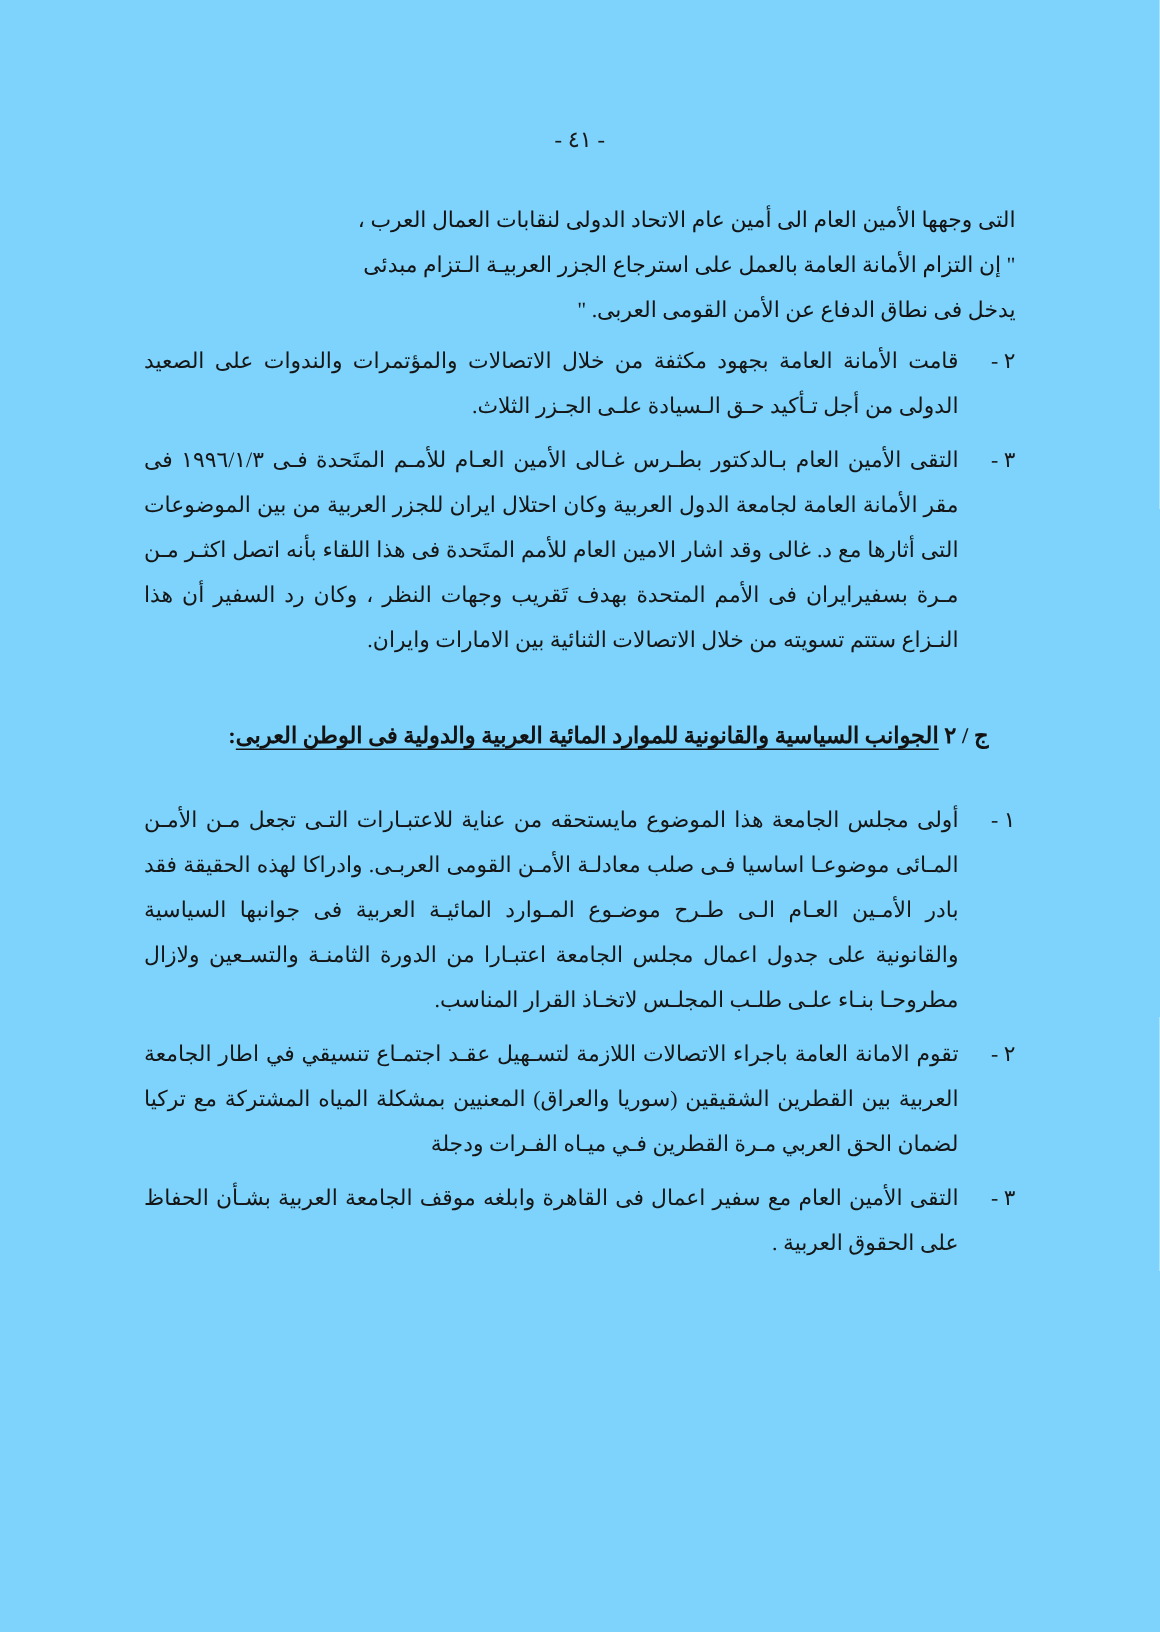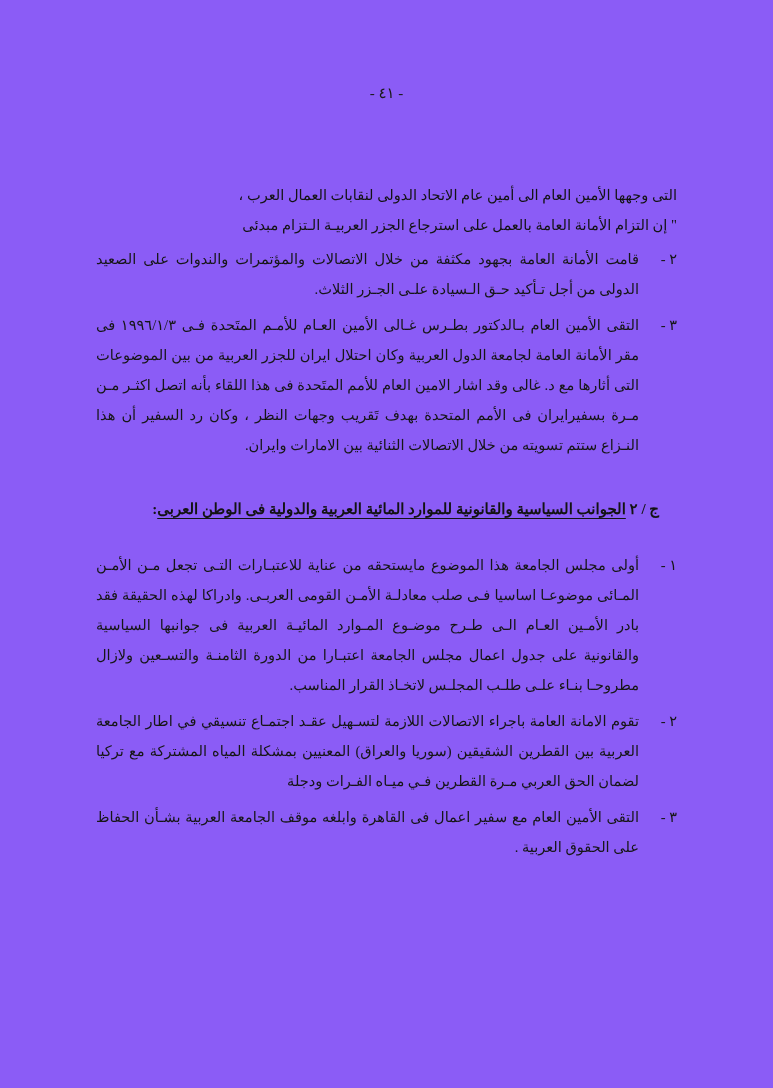--- a/index.html
+++ b/index.html
@@ -11,21 +11,21 @@
     width: 773px;
     height: 1088px;
     position: relative;
     font-family: "Liberation Serif", "DejaVu Serif", serif;
     color: #131313;
     overflow: hidden;
   }
   .page {
     position: absolute;
     inset: 0;
-    background: #8b5cf6;
+    background: #7dd3fc;
   }
   .page-number {
     position: absolute;
     top: 84px;
     left: 0;
     right: 0;
     text-align: center;
     font-size: 15px;
     letter-spacing: 2px;
     color: #1a1a1a;
@@ -59,21 +59,20 @@
     flex: 1 1 auto;
     font-size: 14.6px;
     line-height: 30px;
     text-align: justify;
     text-justify: inter-word;
     color: #161616;
     letter-spacing: 0px;
   }
   .intro {
     margin-bottom: 4px;
-    margin-top: 48px;
   }
   .quote-line {
     font-size: 14.6px;
     line-height: 30px;
     text-align: justify;
   }
   .section-head {
     margin-top: 34px;
     margin-bottom: 26px;
     font-size: 15px;
@@ -98,20 +97,21 @@
 
 <div class="page">
 
   <div class="page-number">- ٤١ -</div>
 
   <div class="content">
 
     <div class="intro">
       <div class="quote-line">التى وجهها الأمين العام الى أمين عام الاتحاد الدولى لنقابات العمال العرب ،</div>
       <div class="quote-line">" إن التزام الأمانة العامة بالعمل على استرجاع الجزر العربيـة الـتزام مبدئى</div>
+      <div class="quote-line">يدخل فى نطاق الدفاع عن الأمن القومى العربى. "</div>
     </div>
 
     <div class="para">
       <div class="marker">٢ -</div>
       <div class="ptext">قامت الأمانة العامة بجهود مكثفة من خلال الاتصالات والمؤتمرات والندوات على الصعيد الدولى من أجل  تـأكيد حـق الـسيادة علـى الجـزر الثلاث.</div>
     </div>
 
     <div class="para">
       <div class="marker">٣ -</div>
       <div class="ptext">التقى الأمين العام بـالدكتور بطـرس غـالى الأمين العـام للأمـم المتَحدة فـى ١٩٩٦/١/٣ فى مقر الأمانة العامة لجامعة الدول العربية وكان احتلال ايران للجزر العربية من بين الموضوعات التى أثارها مع د. غالى وقد اشار الامين العام للأمم المتَحدة فى هذا اللقاء بأنه  اتصل اكثـر مـن مـرة بسفيرايران فى الأمم المتحدة بهدف تَقريب وجهات النظر ، وكان رد السفير أن هذا النـزاع ستتم تسويته من خلال الاتصالات الثنائية بين الامارات وايران.</div>

